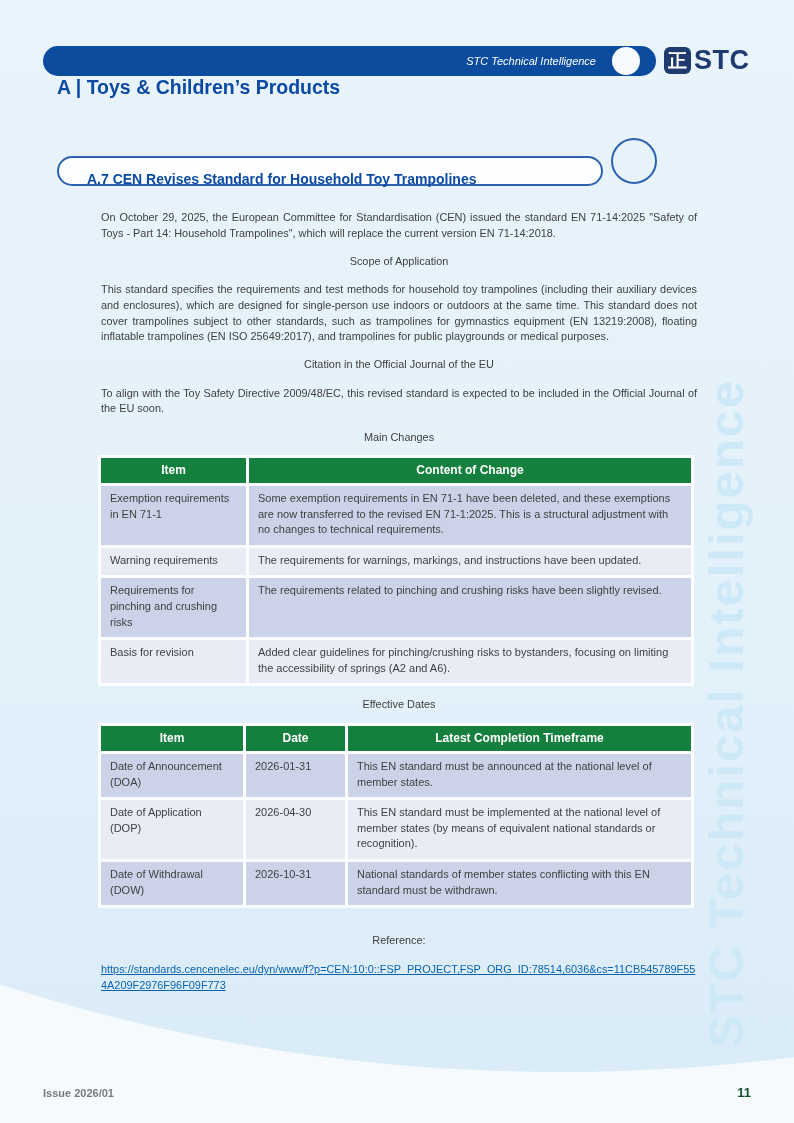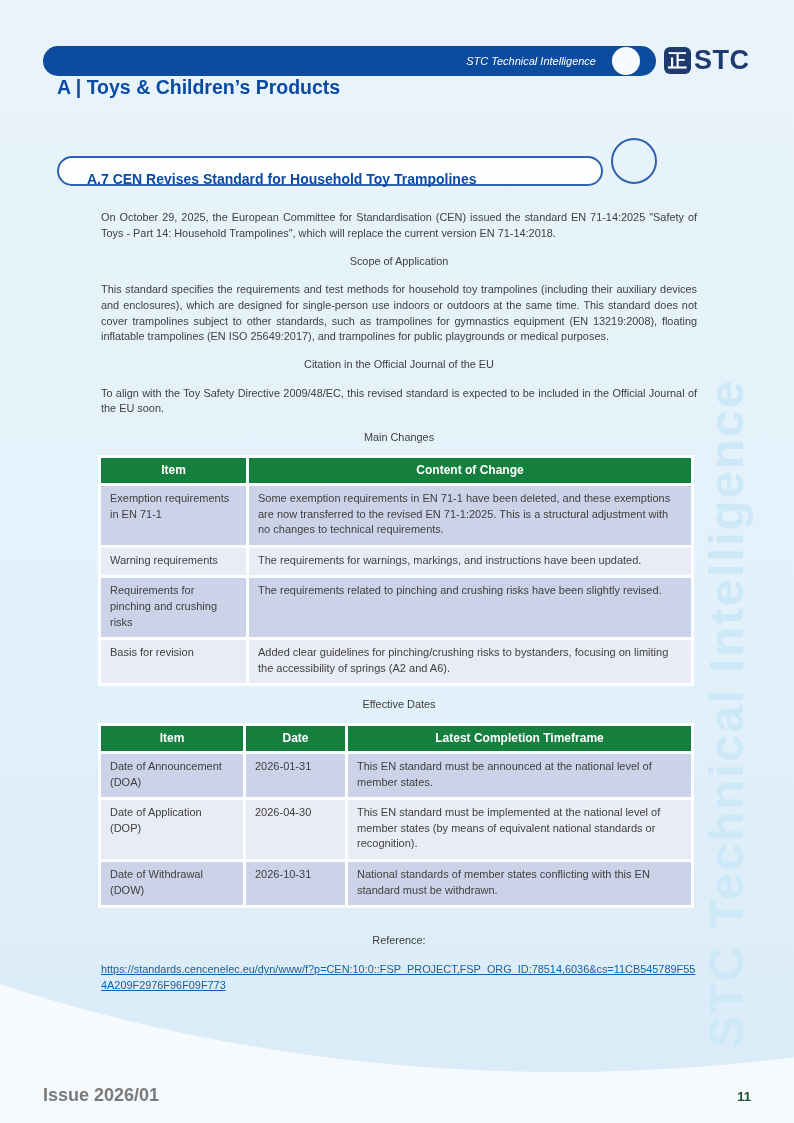--- a/index.html
+++ b/index.html
@@ -195,21 +195,21 @@
   
   .footer {
     position: absolute;
     left: 43px;
     right: 43px;
     top: 1085px;
     display: flex;
     justify-content: space-between;
     align-items: baseline;
   }
-  .footer .issue { font-size: 18px; font-weight: bold; color: #7a7a7a; }
+  .footer .issue { font-size: 11px; font-weight: bold; color: #7a7a7a; }
   .footer .page-num { font-size: 13px; font-weight: bold; color: #14532d; }
 </style>
 </head>
 <body>
 
 <div class="page">
 
   <div class="bg-arc"></div>
 
   <div class="watermark">STC Technical Intelligence</div>

